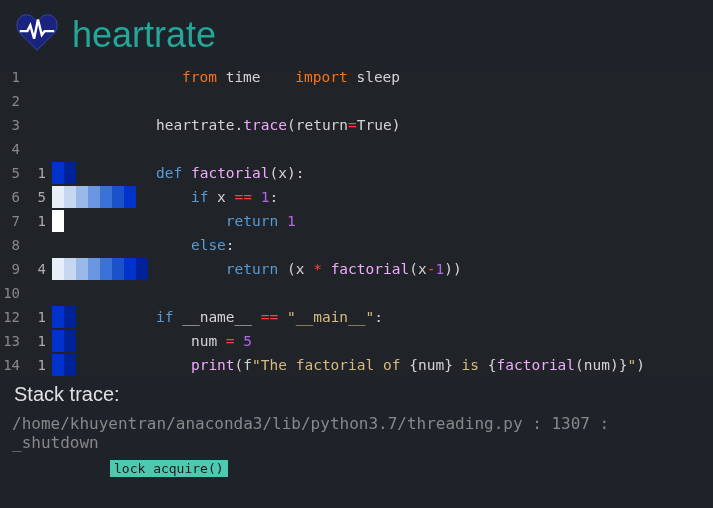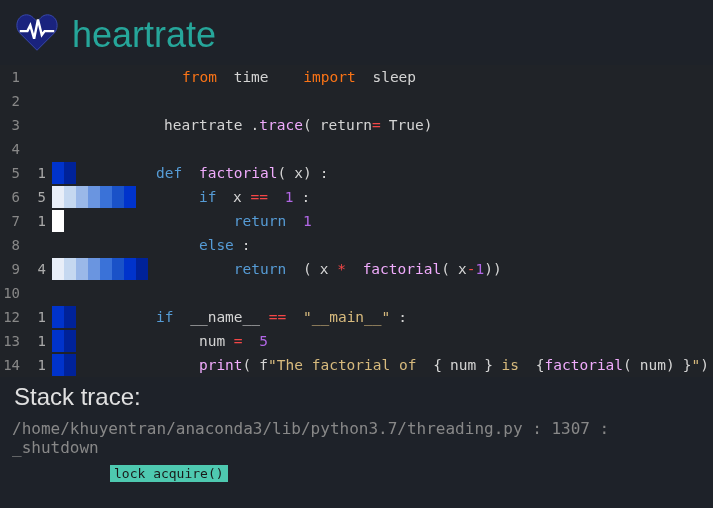--- a/index.html
+++ b/index.html
@@ -62,25 +62,25 @@
       padding-left: 8px;
       white-space: pre;
       font-size: 14.5px;
     }
     .kw-orange { color: #f97316; margin-left: 26px; }
     .kw-blue { color: #569cd6; }
     .fn-teal { color: #f0abfc; }
     .op-red { color: #f44747; }
     .num-purple { color: #b267e6; }
     .str-yellow { color: #d7ba7d; }
-    .plain { color: #d4d4d4; padding-left: 8px; }
+    .plain { color: #d4d4d4; }
     .paren { color: #d4d4d4; }
     .stack-header {
       color: #e0e0e0;
-      font-size: 24px;
+      font-size: 20px;
       font-family: Arial, sans-serif;
       padding: 6px 23px 4px 14px;
     }
     .stack-line {
       font-size: 16px;
       color: #888;
       padding: 4px 12px;
       font-family: 'Consolas', monospace;
     }
     .stack-code {

